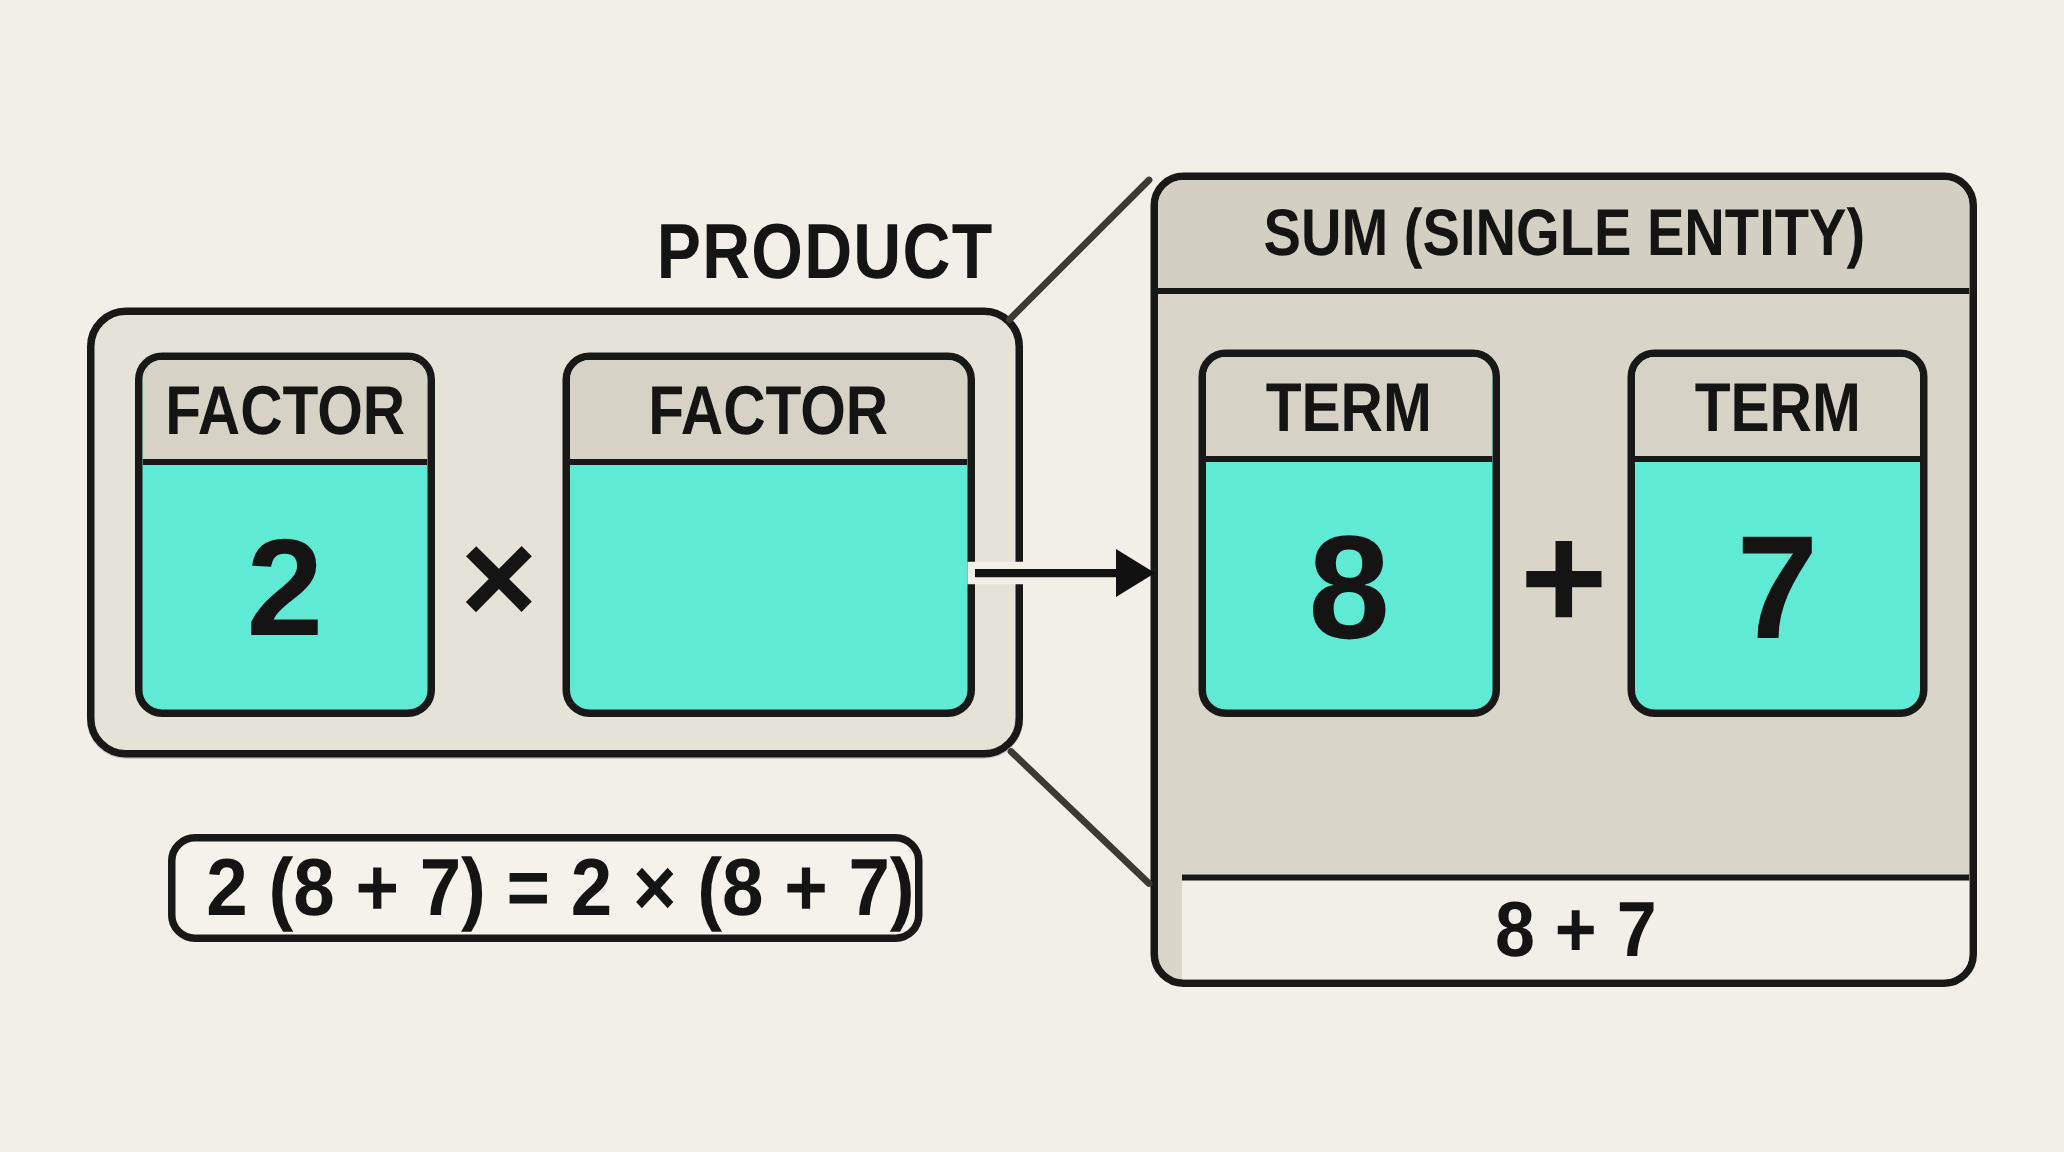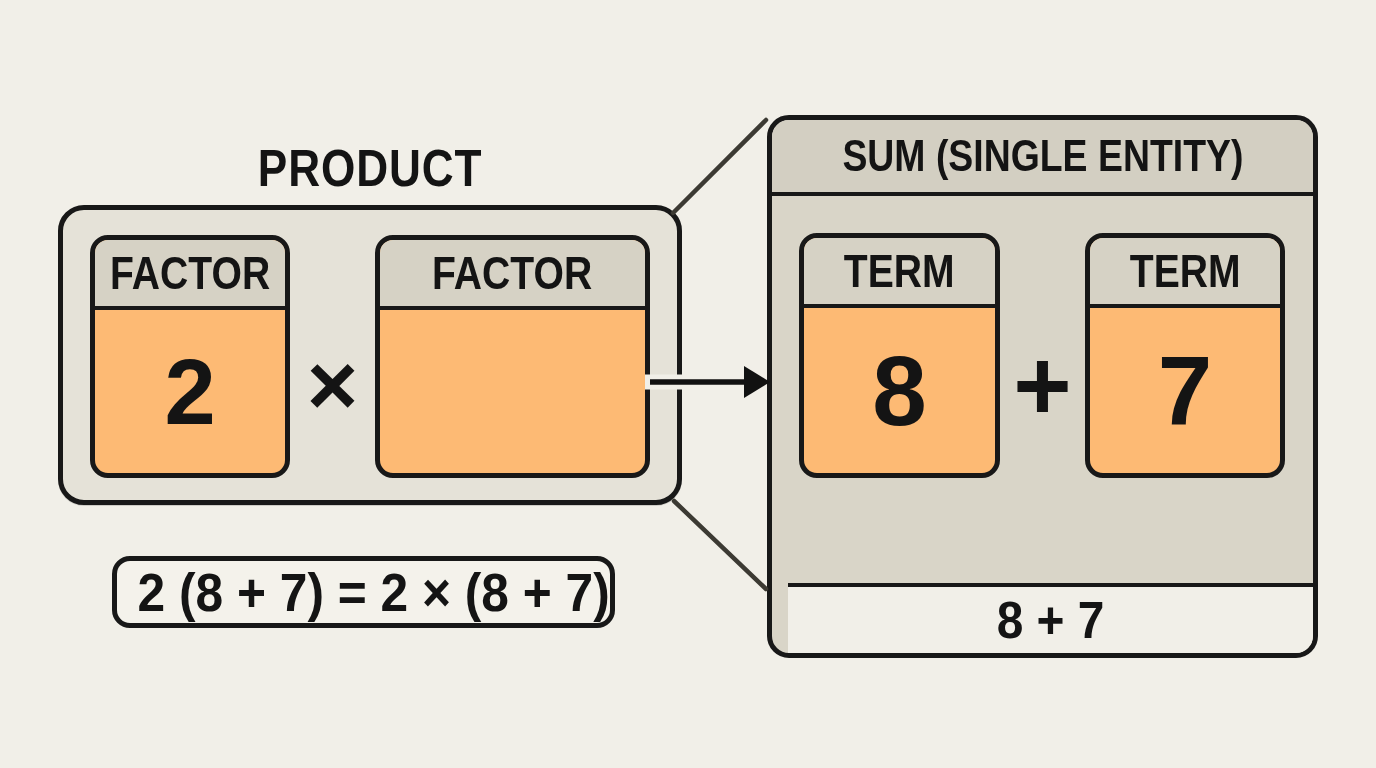--- a/index.html
+++ b/index.html
@@ -36,21 +36,21 @@
   }
   .sum-footer{
     position:absolute;left:16px;right:0;bottom:0;height:70px;
     border-top:4px solid #181818;background:#f1efe8;
     display:flex;align-items:center;justify-content:center;
     font-weight:700;font-size:52px;
   }
 
   .cell-box{
     position:absolute;border:5px solid #181818;border-radius:18px;
-    background:#fdba74;overflow:hidden;
+    background:#5eead4;overflow:hidden;
     display:flex;flex-direction:column;
   }
   .cell-header{
     height:70px;flex:0 0 70px;border-bottom:4px solid #181818;background:#d6d2c5;
     display:flex;align-items:center;justify-content:center;
     font-weight:700;font-size:46px;
   }
   .cell-value{
     flex:1 1 auto;display:flex;align-items:center;justify-content:center;
     font-weight:700;line-height:1;
@@ -72,21 +72,21 @@
     font-weight:700;font-size:54px;
   }
 
   svg.overlay{position:absolute;left:0;top:0;width:1376px;height:768px;pointer-events:none;}
 </style>
 </head>
 <body>
 
 <div id="canvas">
 
-  <div class="abs diagram-title" style="left:58px;top:140px;width:624px;height:56px;">
+  <div class="abs diagram-title" style="left:58px;top:140px;width:624px;height:56px;justify-content:flex-end;">
     <span class="cond">PRODUCT</span>
   </div>
 
   <div class="abs outer-box" style="left:58px;top:205px;width:624px;height:300px;"></div>
 
   <div class="cell-box" style="left:90px;top:235px;width:200px;height:243px;">
     <div class="cell-header">
       <span class="cond">FACTOR</span>
     </div>
     <div class="cell-value v-big">2</div>

